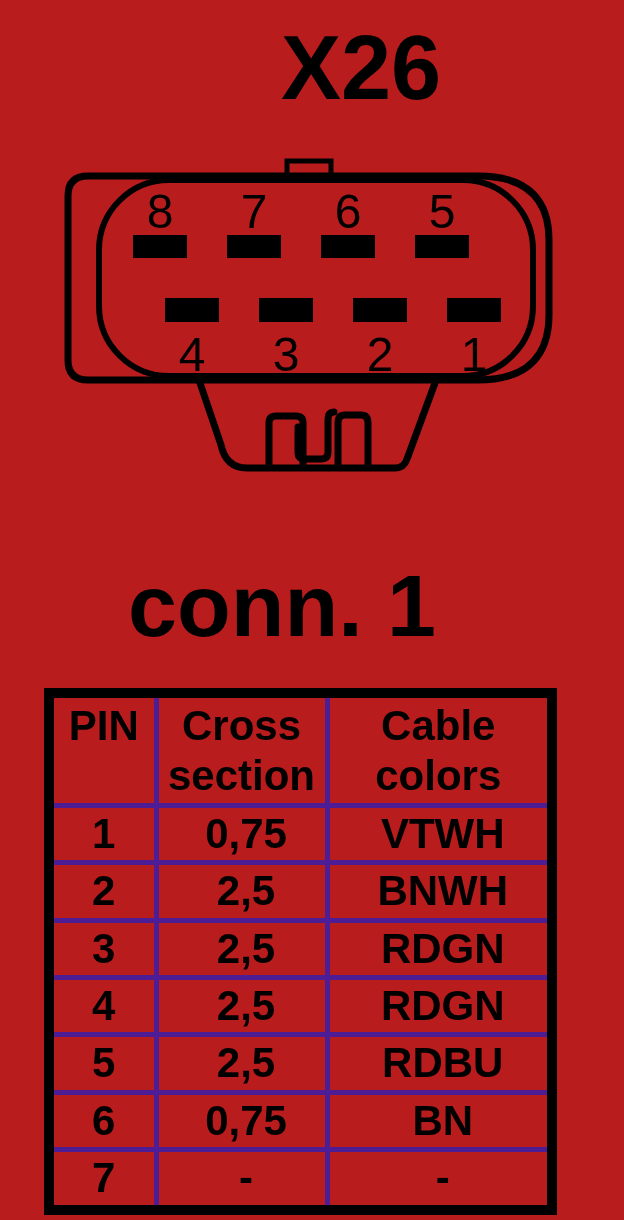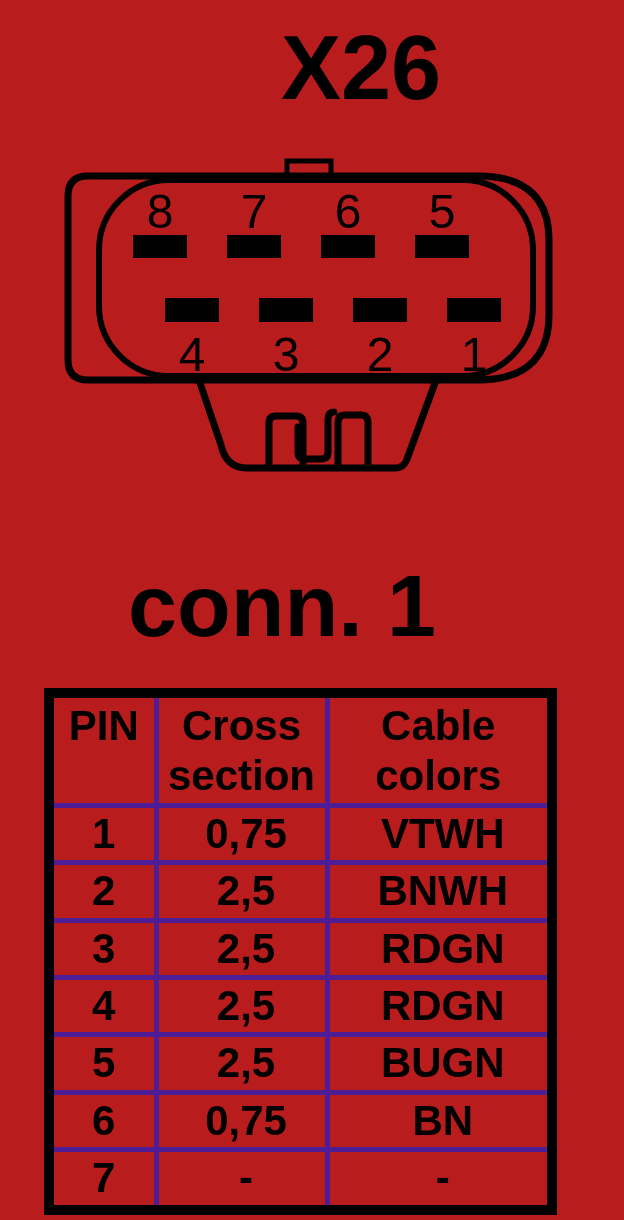--- a/index.html
+++ b/index.html
@@ -162,21 +162,21 @@
       <td class="col-val">RDGN</td>
     </tr>
     <tr class="data-row">
       <td class="col-pin">4</td>
       <td class="col-val">2,5</td>
       <td class="col-val">RDGN</td>
     </tr>
     <tr class="data-row">
       <td class="col-pin">5</td>
       <td class="col-val">2,5</td>
-      <td class="col-val">BUGN</td>
+      <td class="col-val">RDBU</td>
     </tr>
     <tr class="data-row">
       <td class="col-pin">6</td>
       <td class="col-val">0,75</td>
       <td class="col-val">BN</td>
     </tr>
     <tr class="data-row">
       <td class="col-pin">7</td>
       <td class="col-val">-</td>
       <td class="col-val">-</td>

